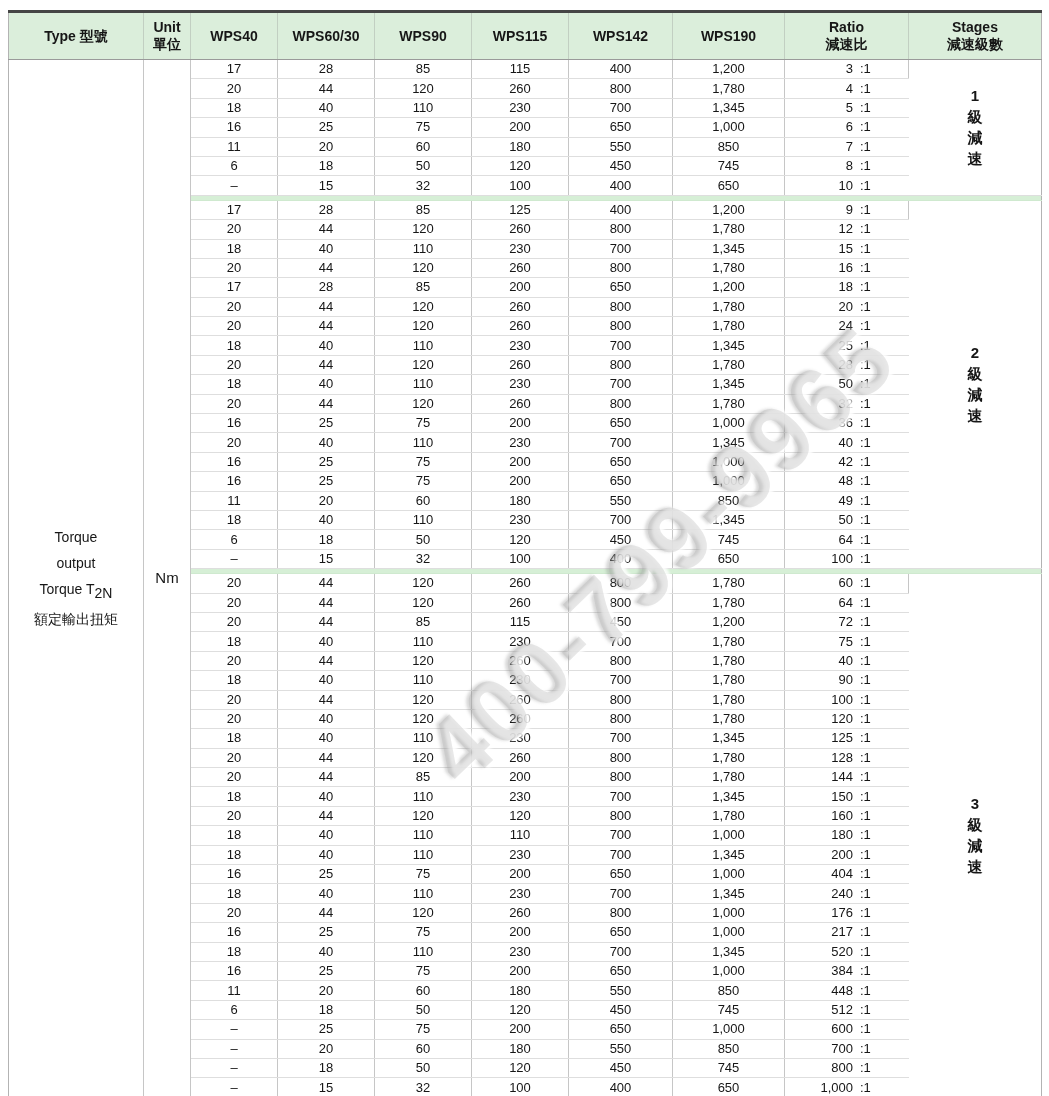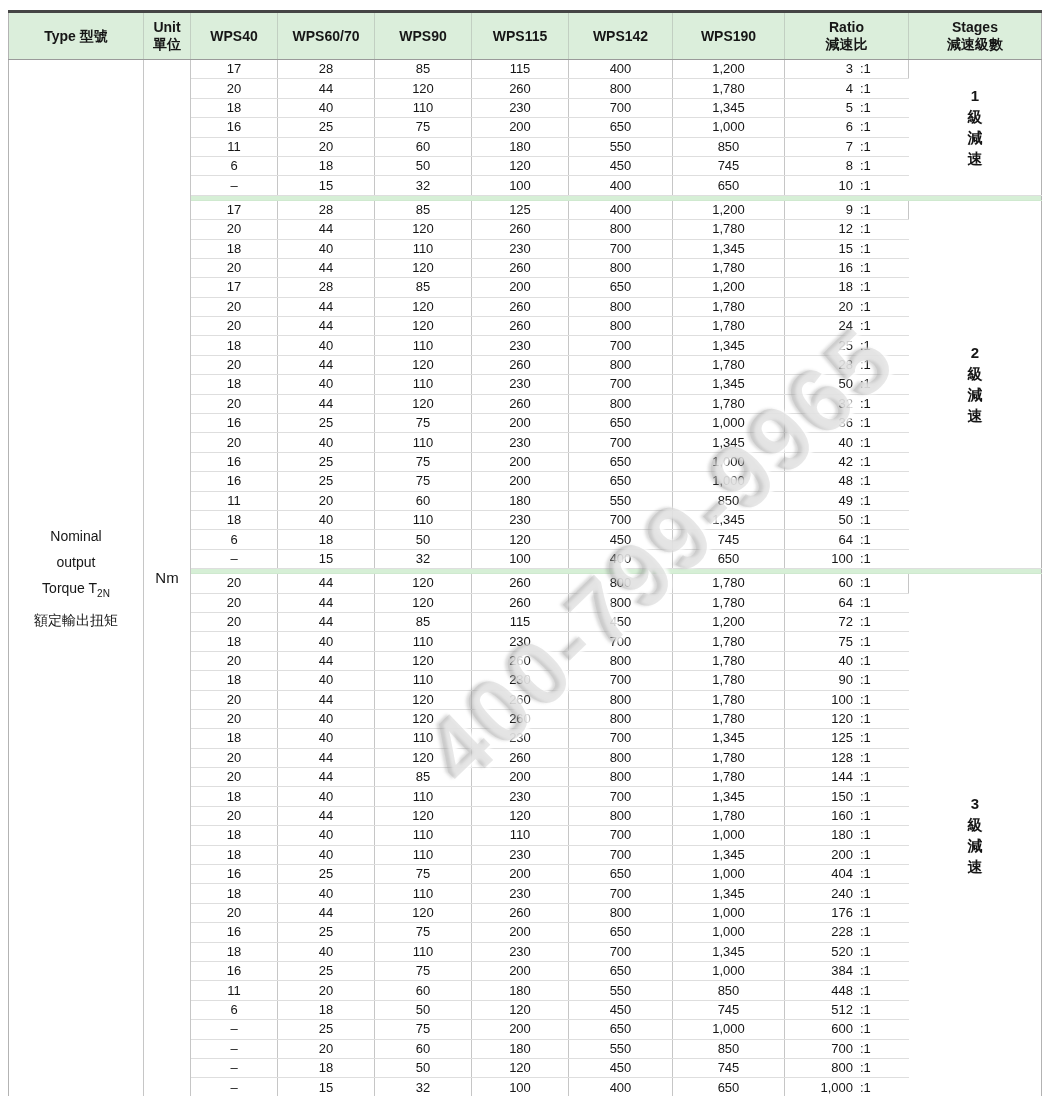--- a/index.html
+++ b/index.html
@@ -16,21 +16,21 @@
     text-align:center;vertical-align:middle;line-height:17px;
     border-right:1px solid #c2cfc2;border-bottom:1px solid #9a9a9a;padding:0;}
   thead th:last-child{border-right:none;}
 
   tbody td{height:18.4px;padding:0;font-size:13px;text-align:center;
     vertical-align:middle;line-height:18px;
     border-right:1px solid #c6c6c6;border-bottom:1px solid #dedede;}
   tbody td:last-child{border-right:none;}
 
   td.type-cell{font-size:14px;line-height:26px;background:#ffffff;}
-  td.type-cell sub{font-size:10px;}
+  td.type-cell sub{font-size:14px;}
   td.unit-cell{font-size:15px;background:#ffffff;}
 
   td.ratio-cell{text-align:left;}
   .rnum{display:inline-block;width:68px;text-align:right;}
   .rsuf{display:inline-block;margin-left:7px;}
 
   td.stage-cell{vertical-align:middle;}
   .stage-stack{display:flex;flex-direction:column;align-items:center;
     justify-content:center;font-size:15px;font-weight:600;line-height:21px;}
 
@@ -64,33 +64,33 @@
       <col style="width:104px">
         <col style="width:112px">
         <col style="width:124px">
       <col style="width:133px">
     </colgroup>
     <thead>
       <tr id="header-row">
           <th>Type 型號</th>
           <th>Unit<br>單位</th>
           <th>WPS40</th>
-          <th>WPS60/70</th>
+          <th>WPS60/30</th>
           <th>WPS90</th>
           <th>WPS115</th>
           <th>WPS142</th>
           <th>WPS190</th>
           <th>Ratio<br>減速比</th>
           <th>Stages<br>減速級數</th>
         </tr>
     </thead>
     <tbody id="table-body">
         <tr>
           <td rowspan="55" class="type-cell">
-            <div>Nominal</div>
+            <div>Torque</div>
             <div>output</div>
             <div>Torque T<sub>2N</sub></div>
             <div>額定輸出扭矩</div>
           </td>
           <td rowspan="55" class="unit-cell">Nm</td>
           <td>17</td>
           <td>28</td>
           <td>85</td>
           <td>115</td>
           <td>400</td>
@@ -514,21 +514,21 @@
           <td>1,000</td>
           <td class="ratio-cell"><span class="rnum">176</span><span class="rsuf">:1</span></td>
         </tr>
         <tr>
           <td>16</td>
           <td>25</td>
           <td>75</td>
           <td>200</td>
           <td>650</td>
           <td>1,000</td>
-          <td class="ratio-cell"><span class="rnum">228</span><span class="rsuf">:1</span></td>
+          <td class="ratio-cell"><span class="rnum">217</span><span class="rsuf">:1</span></td>
         </tr>
         <tr>
           <td>18</td>
           <td>40</td>
           <td>110</td>
           <td>230</td>
           <td>700</td>
           <td>1,345</td>
           <td class="ratio-cell"><span class="rnum">520</span><span class="rsuf">:1</span></td>
         </tr>

